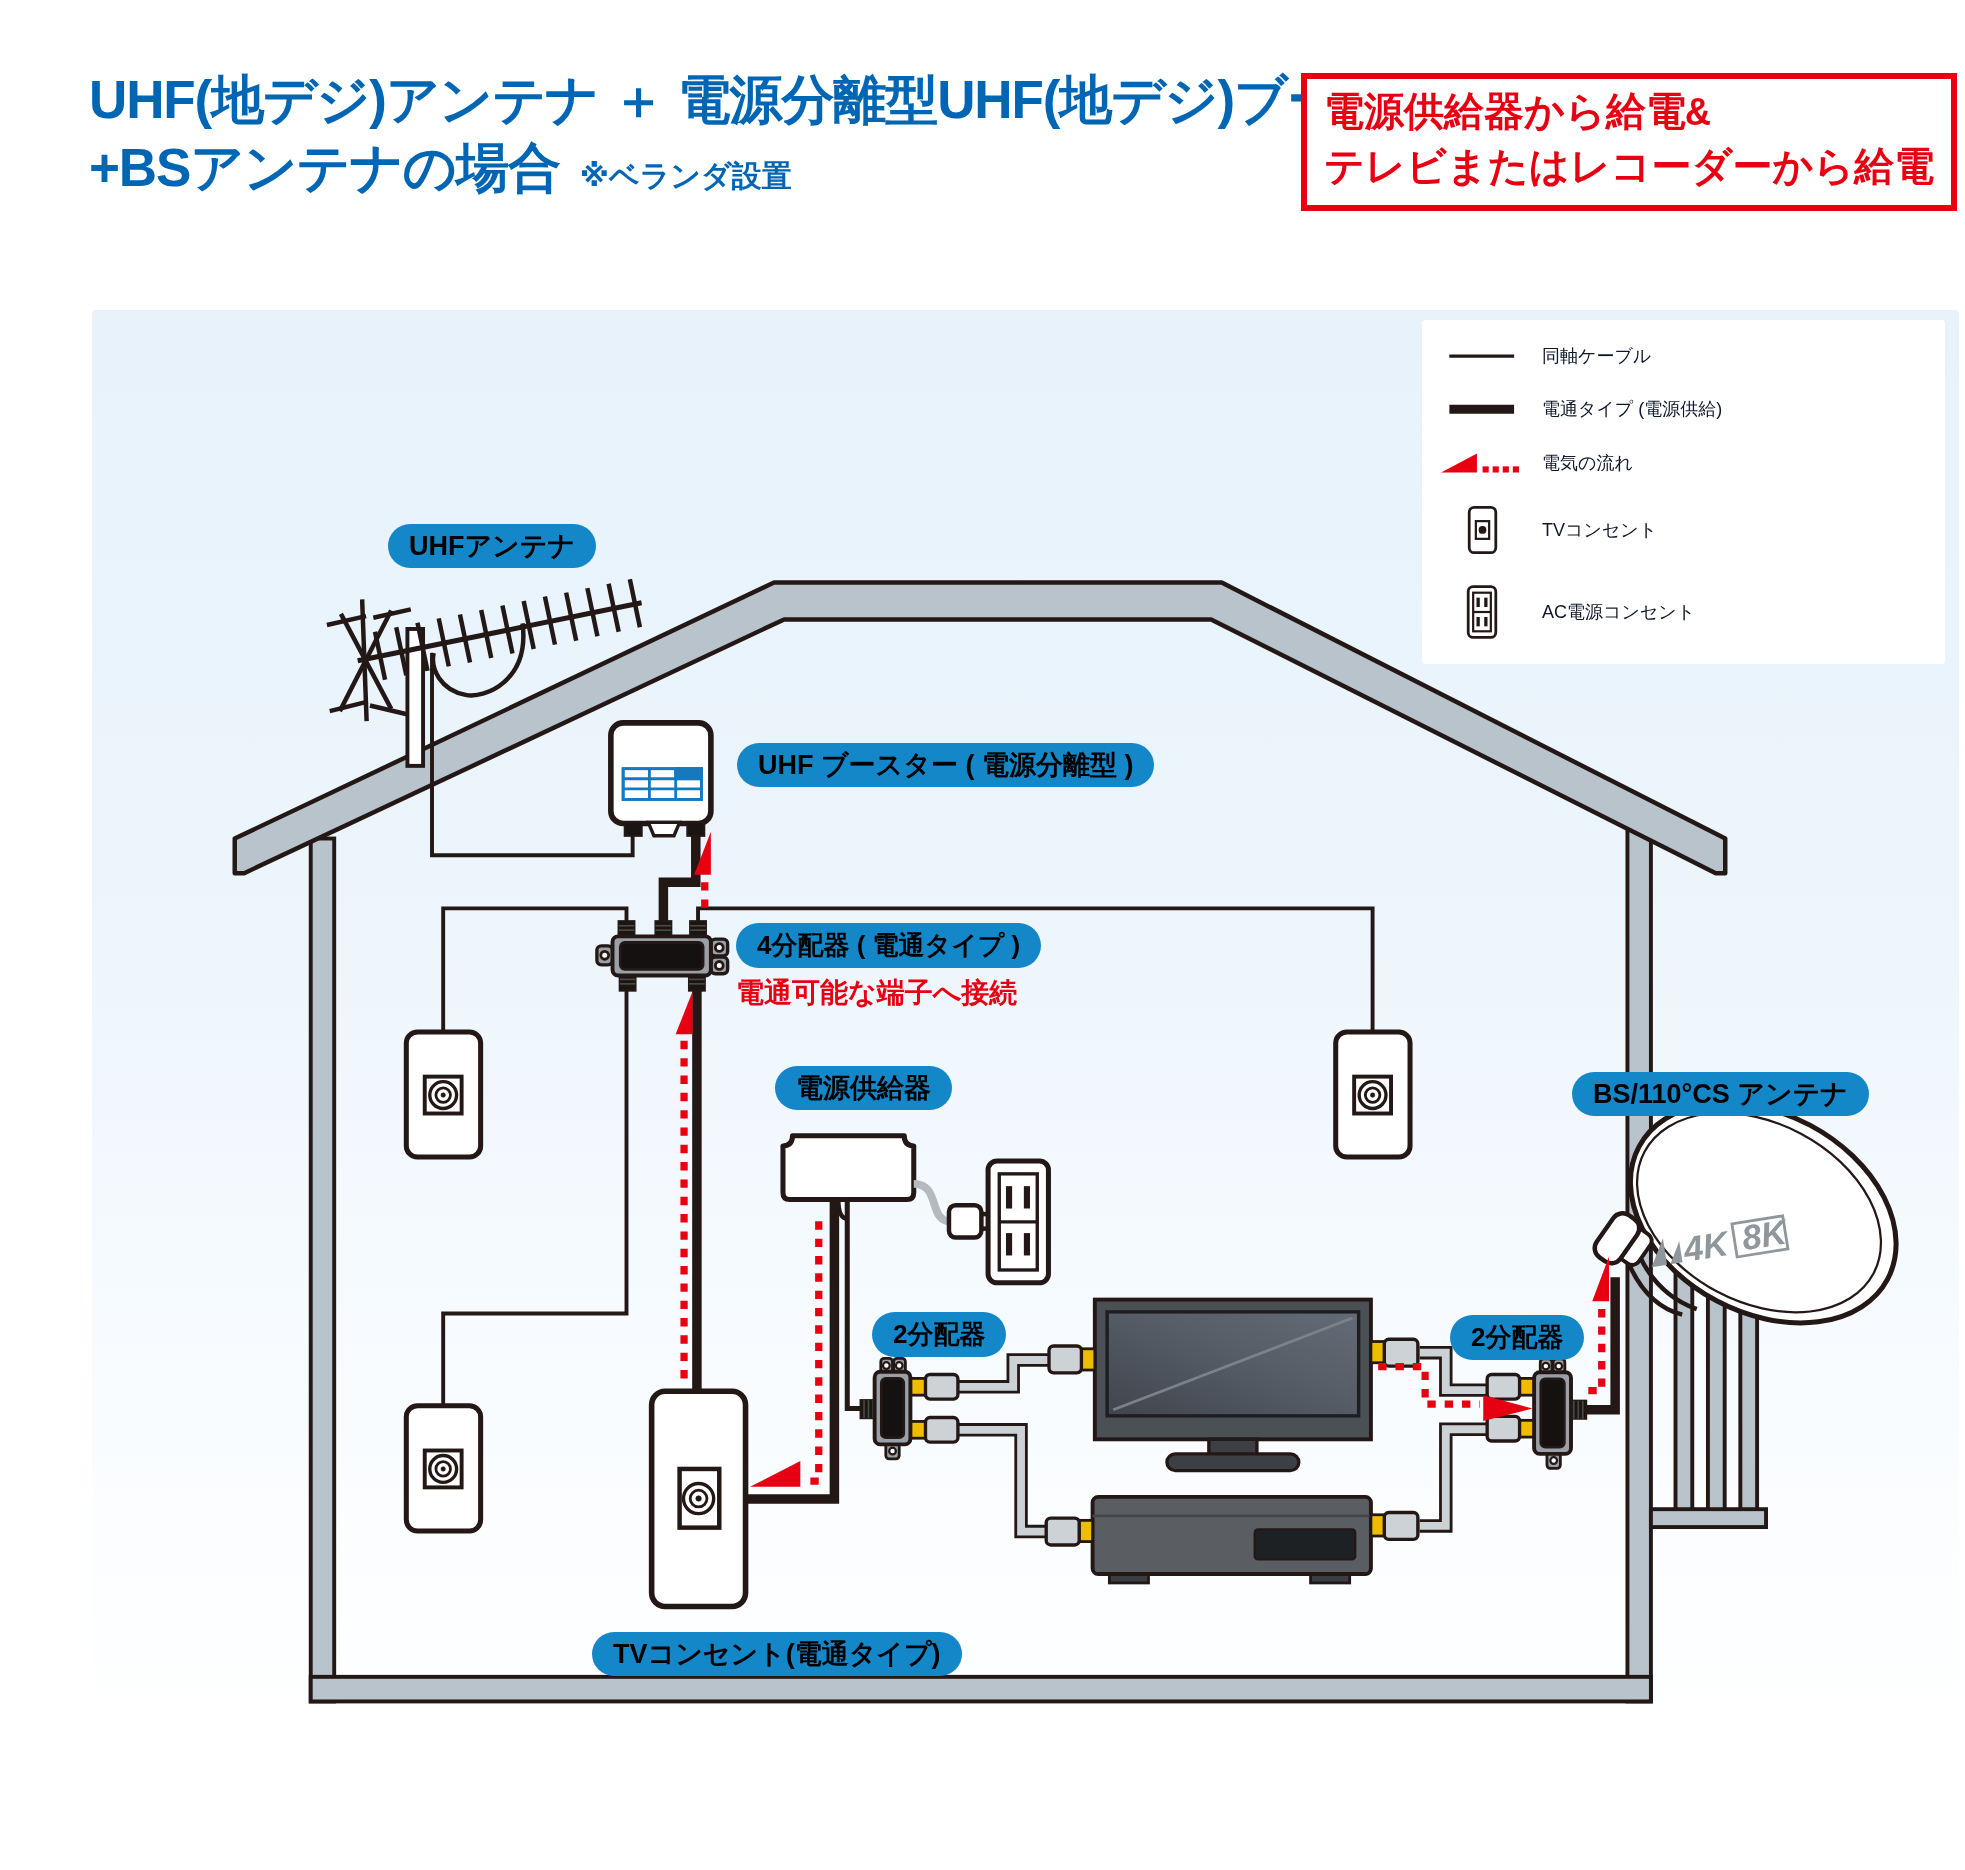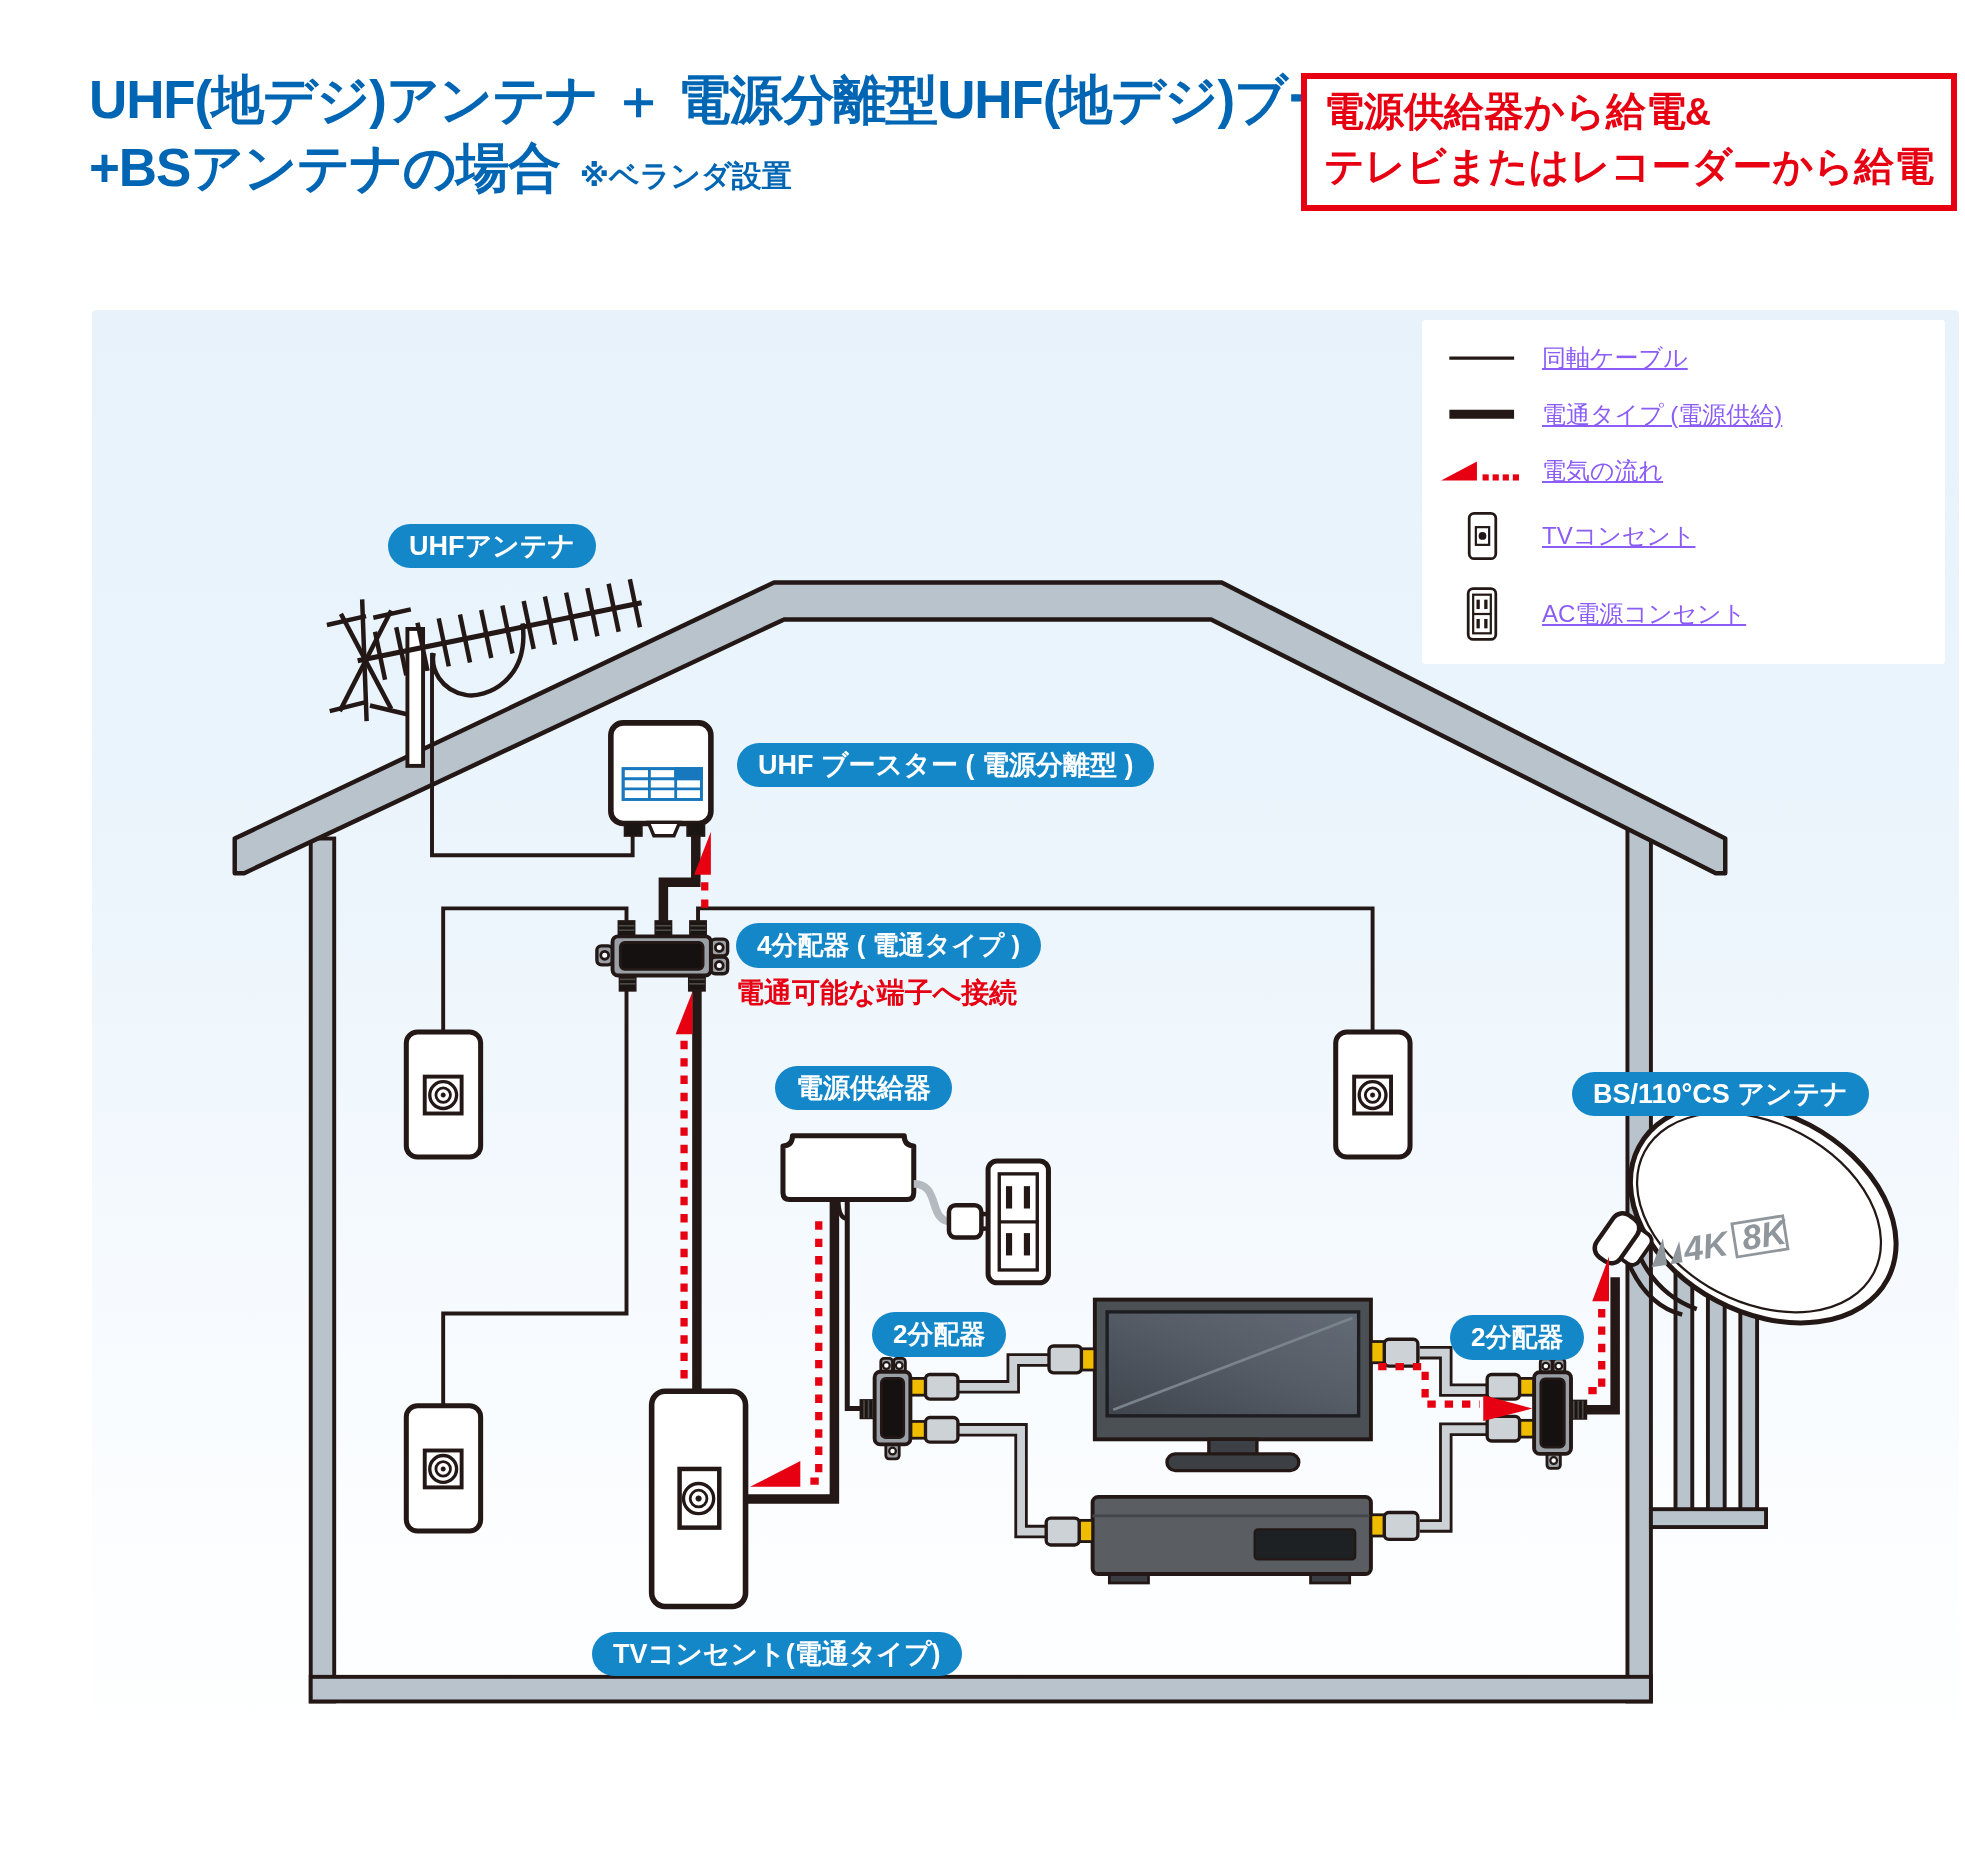--- a/index.html
+++ b/index.html
@@ -9,22 +9,22 @@
   .title{left:89px;top:66px;color:#0066b3;font-weight:bold;line-height:1.28;font-size:53px;letter-spacing:-1.1px;}
   .title .note{font-size:30px;margin-left:20px;letter-spacing:0;}
   .callout{left:1301px;top:73px;border:6.1px solid #e60012;background:#fff;color:#e60012;
            font-weight:bold;font-size:40px;line-height:1.38;padding:7.8px 17px;white-space:nowrap;font-family:Liberation Mono, monospace;}
   .panel{left:92px;top:310px;width:1867px;height:1453px;border-radius:4.5px;
          background:linear-gradient(#e7f2fb,#ecf5fc 40%,#fbfdff 82%,#ffffff);}
   .legendbox{left:1422px;top:320px;width:523px;height:344px;background:#ffffff;border-radius:3.4px;
              display:flex;flex-direction:column;justify-content:space-around;padding:10px 0;box-sizing:border-box;}
   .lrow{display:flex;align-items:center;}
   .lic{width:120px;display:flex;justify-content:center;align-items:center;flex:0 0 120px;}
-  .llab{font-size:24px;color:#8b5cf6;white-space:nowrap;text-decoration:underline;}
-  .pill{position:absolute;display:inline-flex;align-items:center;background:#1487c9;color:#ffffff;
+  .llab{font-size:18px;color:#0f172a;white-space:nowrap;}
+  .pill{position:absolute;display:inline-flex;align-items:center;background:#1487c9;color:#000000;
         font-weight:bold;font-size:27px;height:44px;padding:0 21px;border-radius:24.6px;white-space:nowrap;}
   .pill.small{height:45px;font-size:26px;}
   .rednote{position:absolute;color:#e60012;font-weight:bold;font-size:28px;white-space:nowrap;}
   svg text{font-family:"Liberation Sans","DejaVu Sans",sans-serif;}
 </style>
 </head>
 <body>
 
 <div class="abs panel"></div>
 

